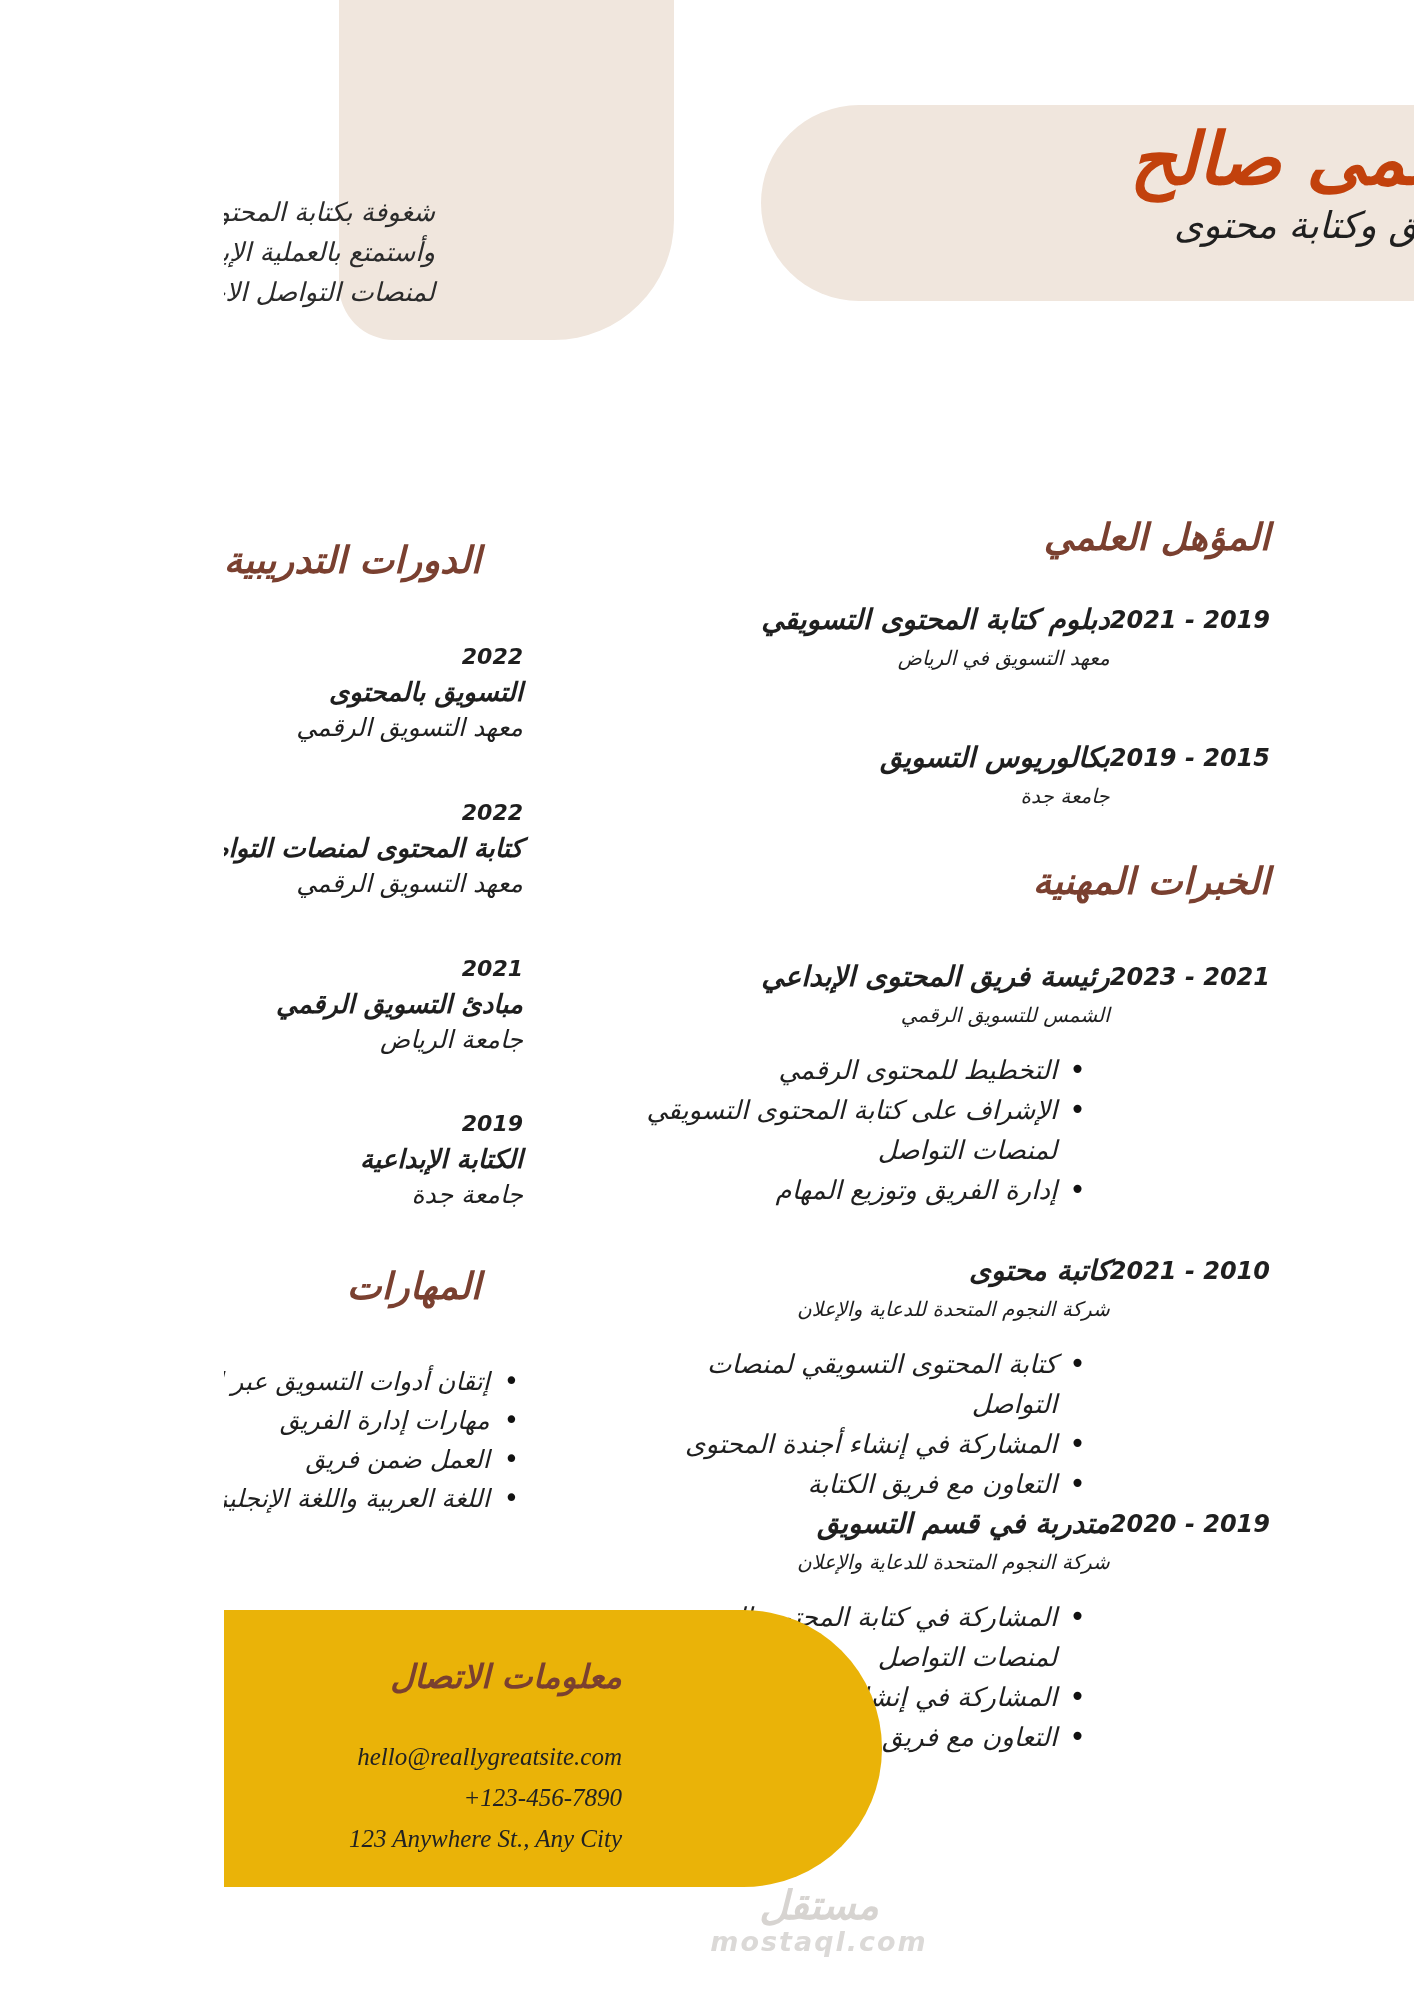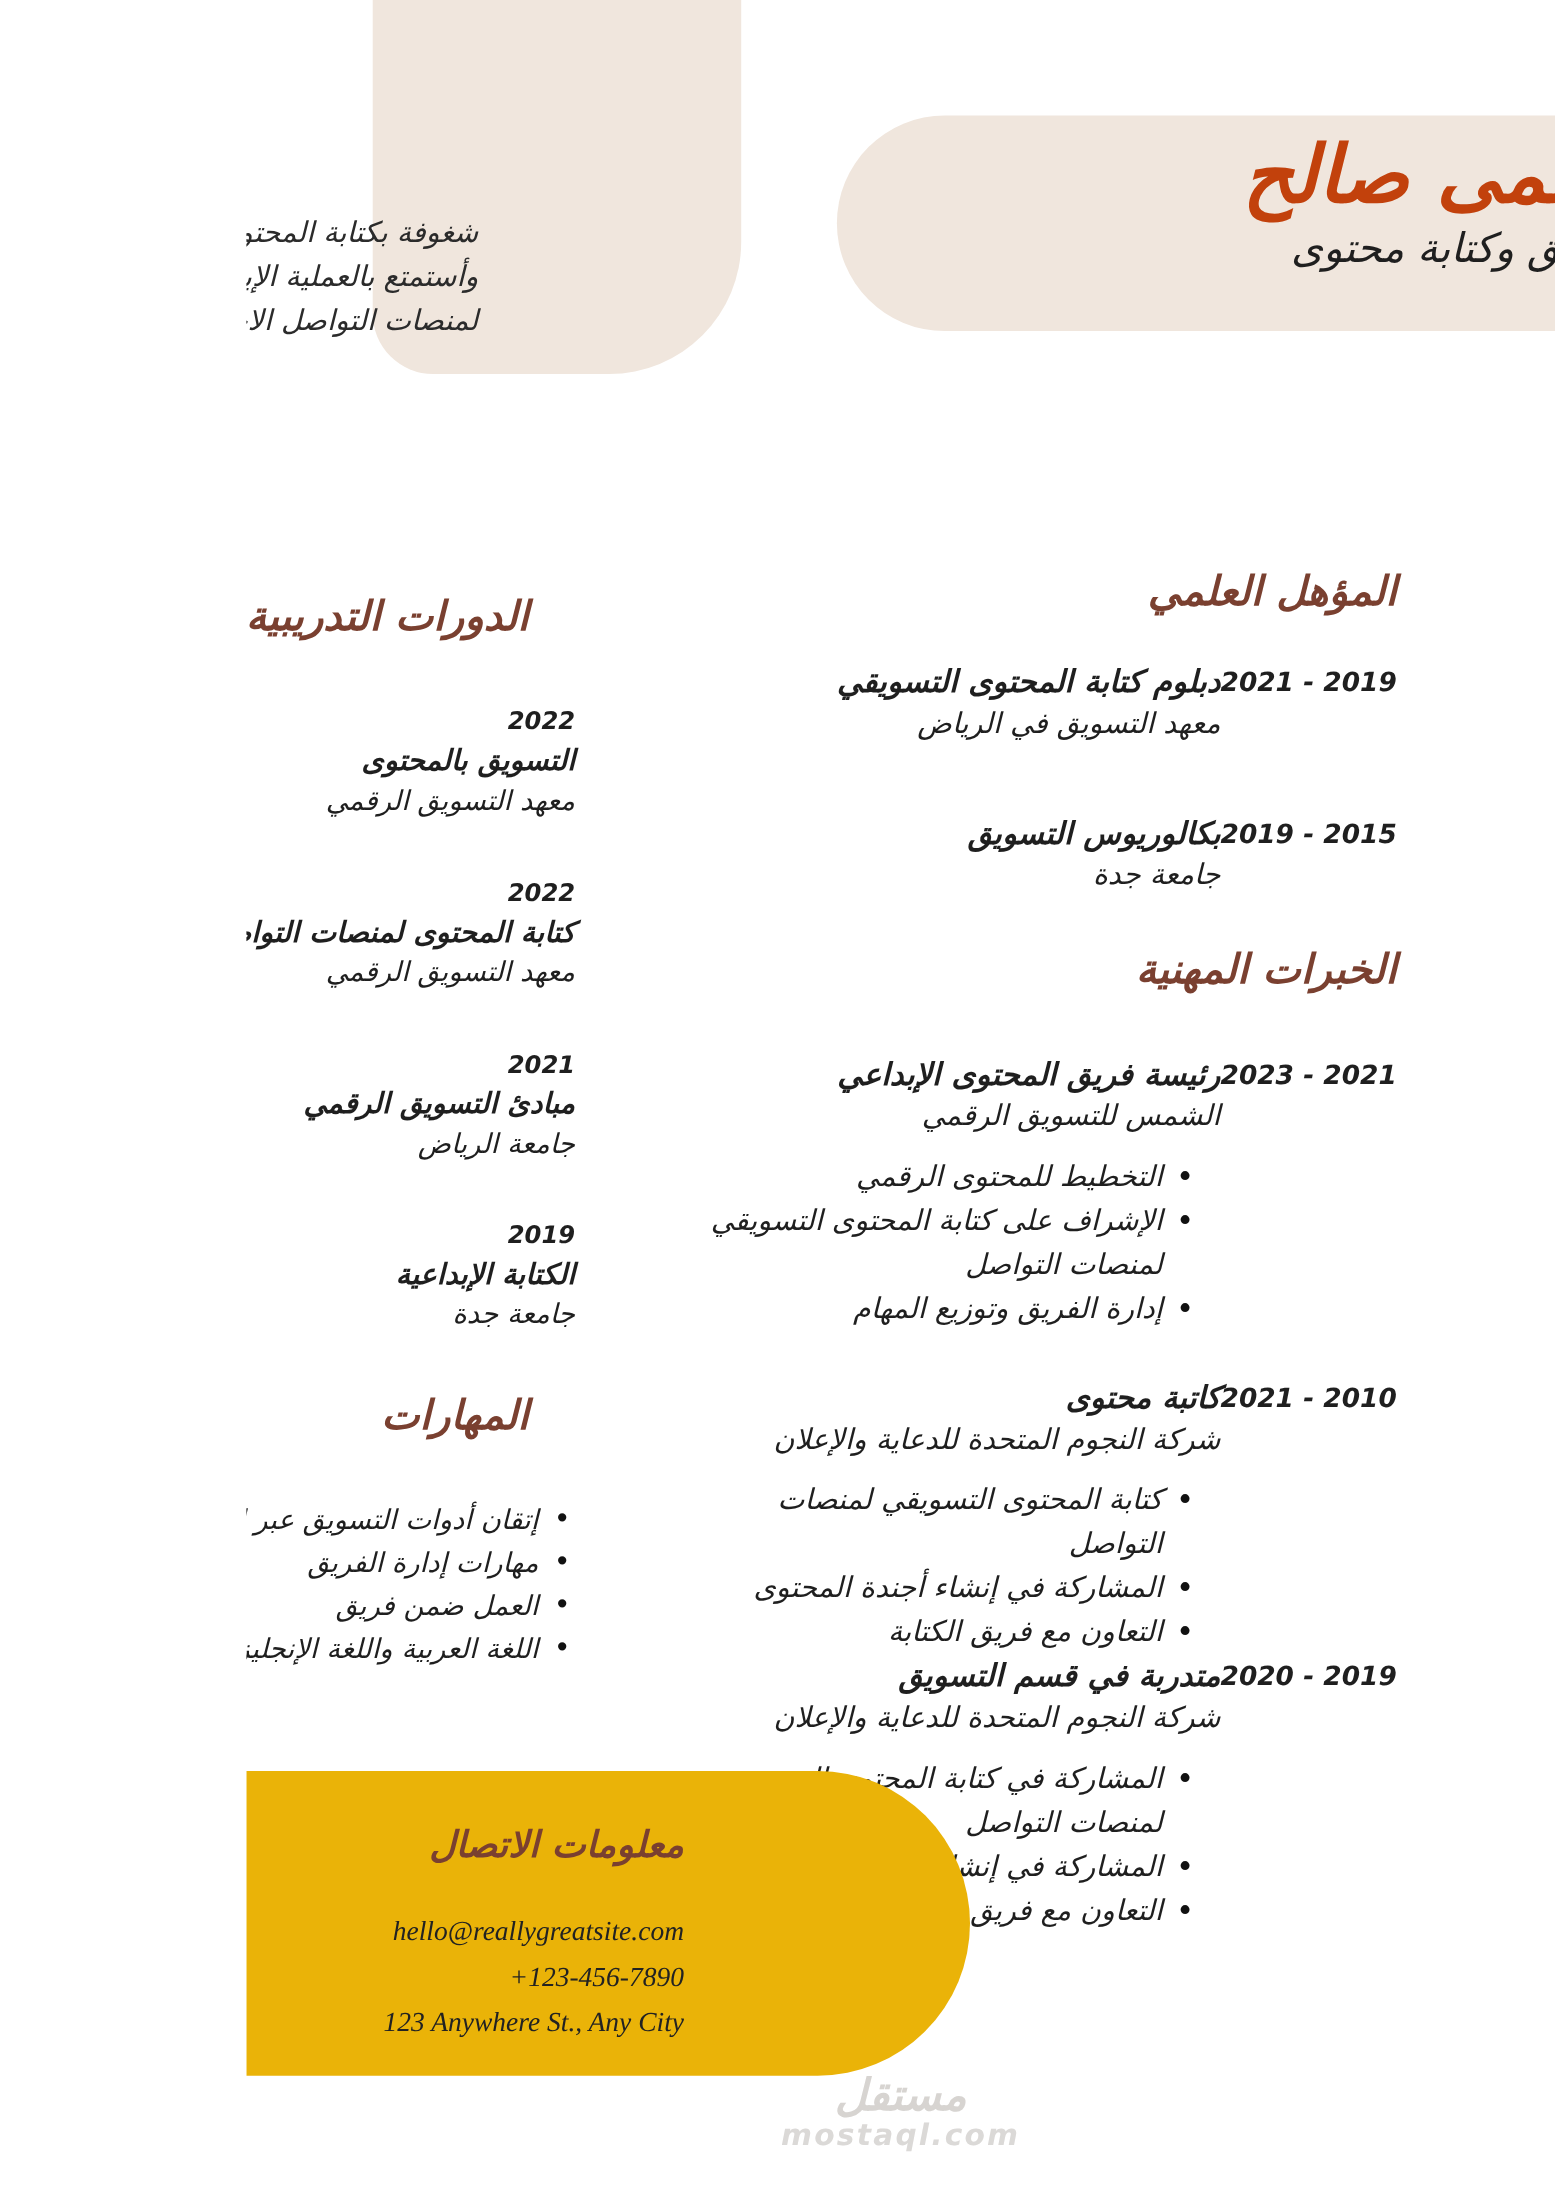--- a/index.html
+++ b/index.html
@@ -56,21 +56,21 @@
   }
   .left-col .sec{padding-left:0;padding-right:0;right:42px;}
   
   .row{display:flex;align-items:flex-start;}
   .col-date{
     flex:0 0 140px;font-size:24px;font-weight:700;color:#1f1f1f;
     padding-top:5px;text-align:right;white-space:nowrap;
   }
   .col-body{flex:1 1 auto;text-align:right;}
   .etitle{font-size:28px;line-height:38px;font-weight:700;white-space:nowrap;}
-  .org{font-size:26px;line-height:38px;color:#1f1f1f;}
+  .org{font-size:20px;line-height:38px;color:#1f1f1f;}
   .bullets{
     list-style:none;margin:16px 24px 0 0;padding:0;
   }
   .bullets li{display:flex;gap:12px;align-items:flex-start;}
   .dot{flex:0 0 auto;font-size:28px;line-height:40px;color:#111;}
   .btext{font-size:26px;line-height:40px;color:#1f1f1f;}
   
   .course .year{font-size:22px;line-height:34px;font-weight:700;}
   .course .ctitle{font-size:26px;line-height:37px;font-weight:700;white-space:nowrap;}
   .course .corg{font-size:25px;line-height:34px;}

